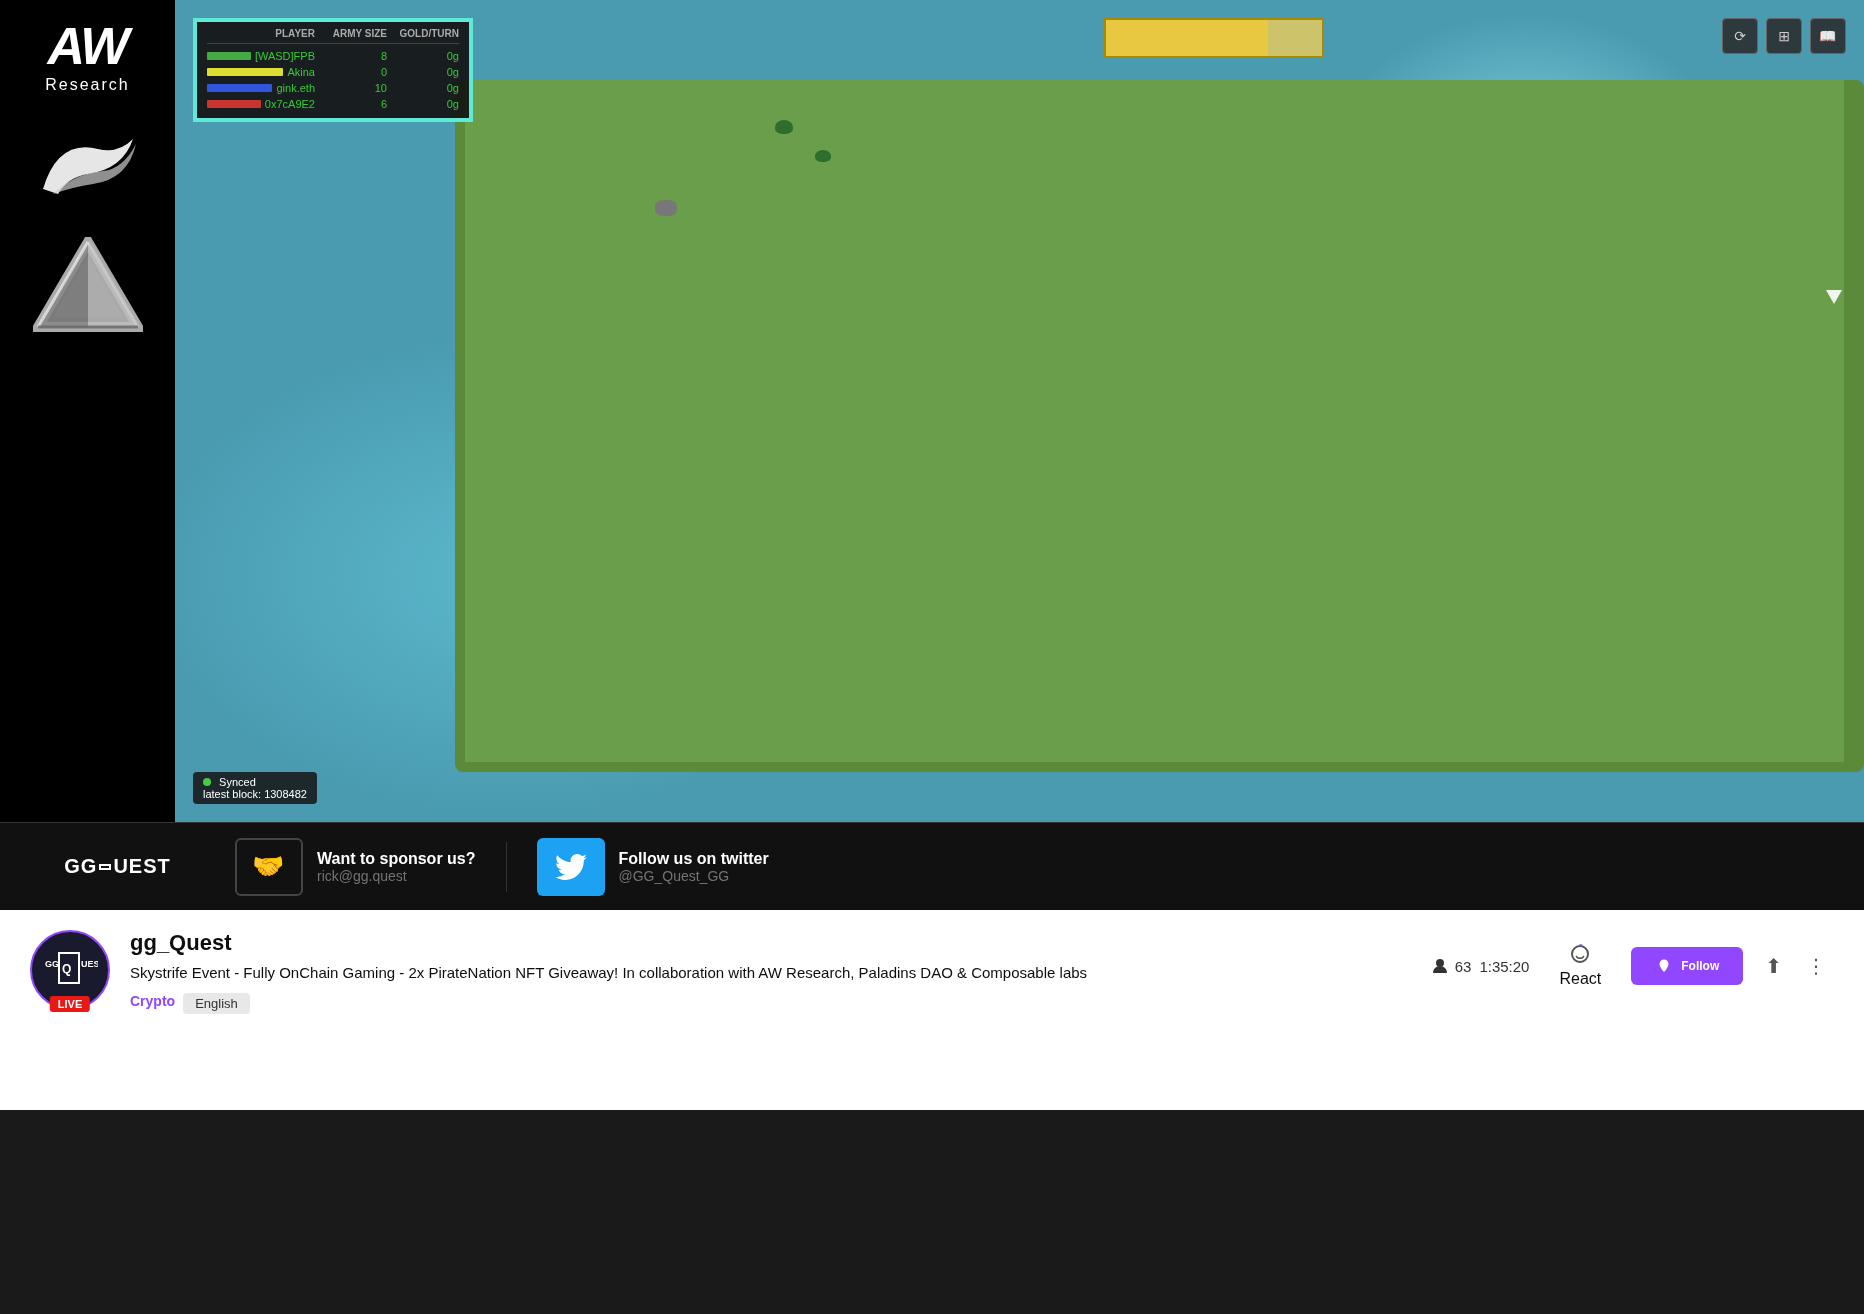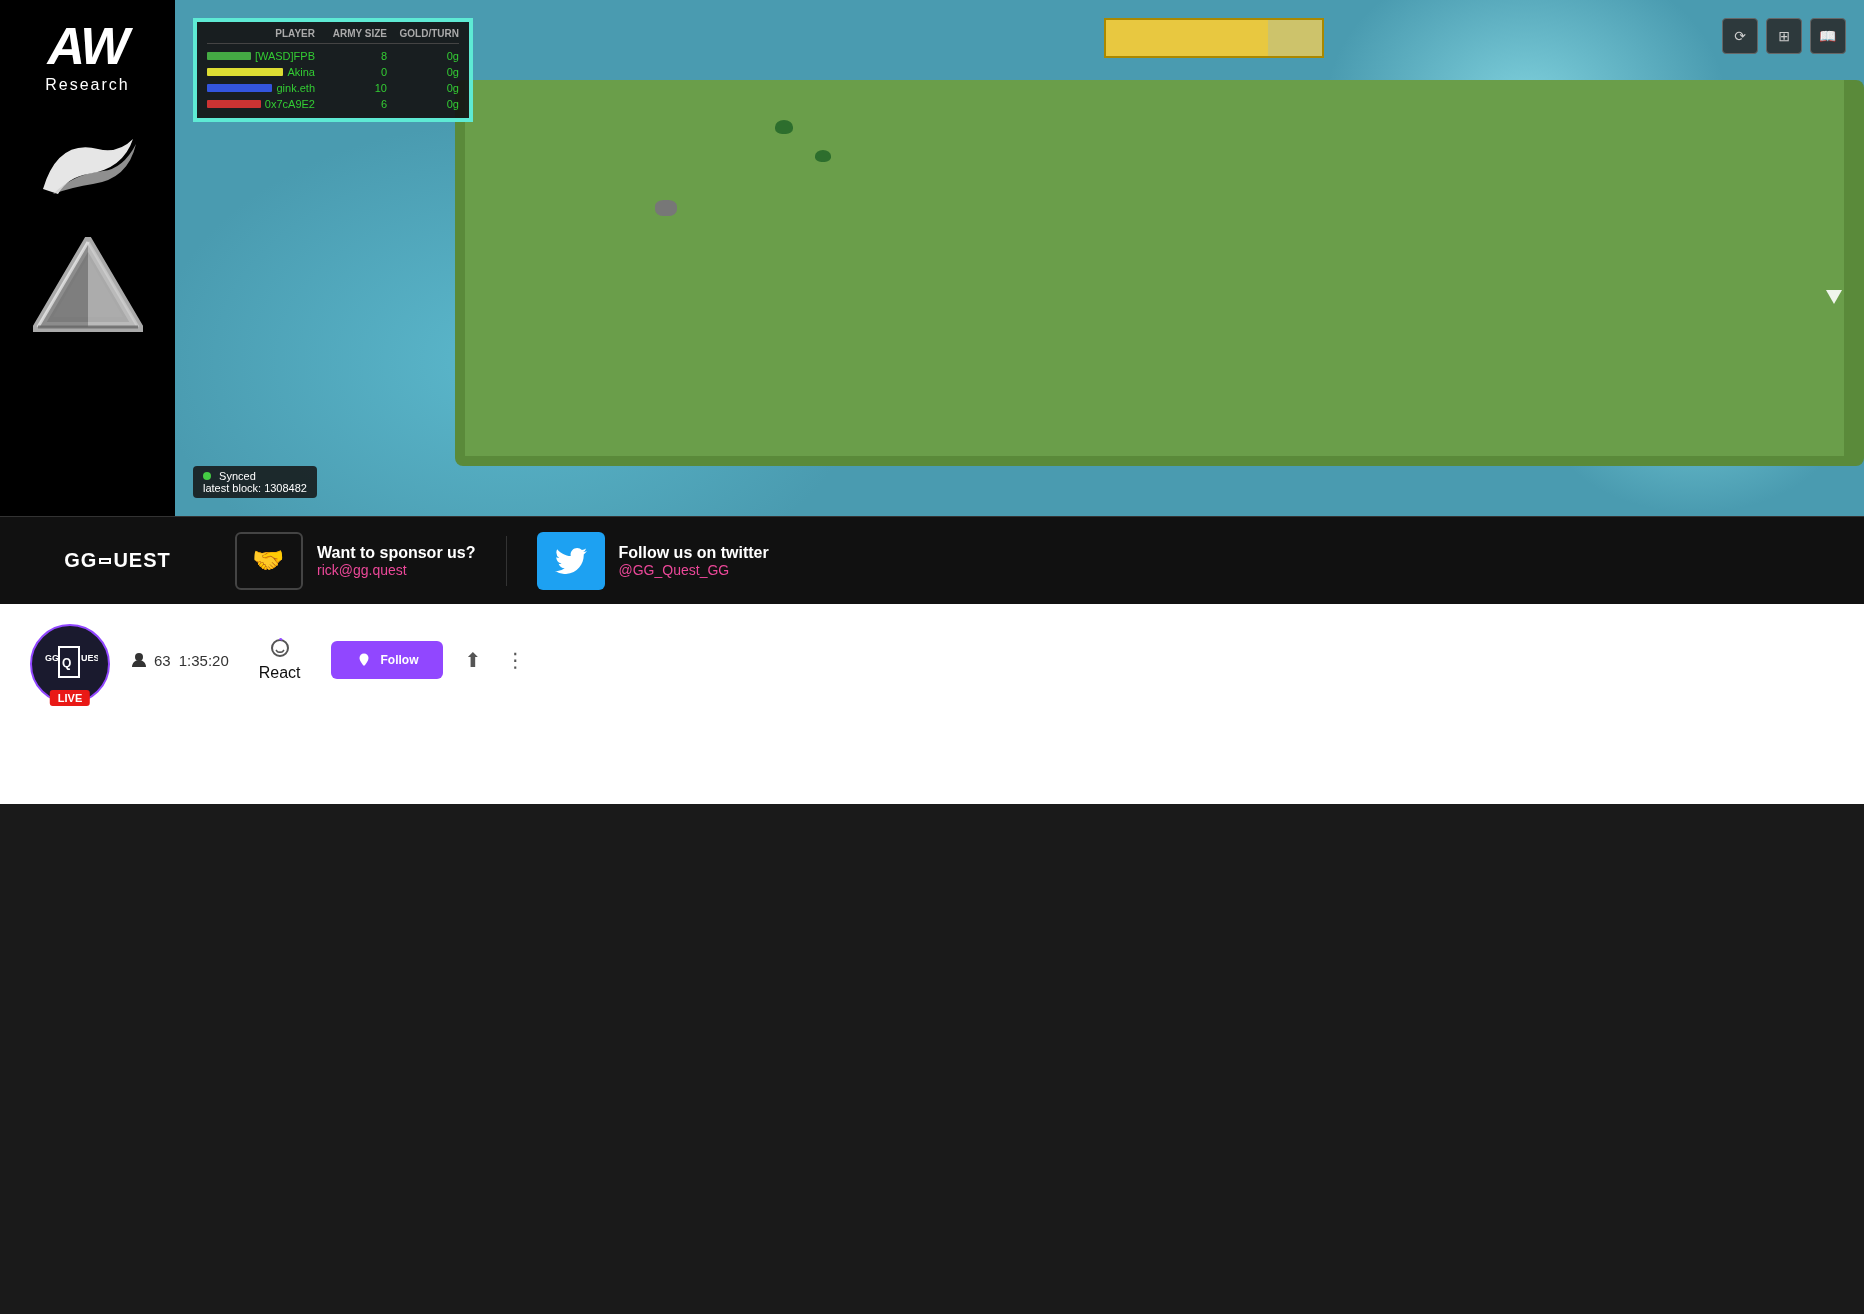--- a/index.html
+++ b/index.html
@@ -2,21 +2,21 @@
 <html><head>
   <meta charset="utf-8">
   <style>
     * { margin: 0; padding: 0; box-sizing: border-box; }
     body { background: #1a1a1a; font-family: -apple-system, BlinkMacSystemFont, 'Segoe UI', sans-serif; width: 1864px; min-height: 1314px; overflow-x: hidden; }
 
     
     .stream-container { display: flex; flex-direction: column; width: 100%; }
 
     
-    .video-area { display: flex; width: 100%; height: 516px; background: #000; }
+    .video-area { display: flex; width: 100%; height: 822px; background: #000; }
 
     
     .sidebar { width: 175px; background: #000; display: flex; flex-direction: column; align-items: center; padding: 20px 0; gap: 30px; flex-shrink: 0; }
 
     .sidebar-logo { display: flex; flex-direction: column; align-items: center; justify-content: center; }
     .logo-aw { color: #fff; font-size: 52px; font-weight: 900; line-height: 1; letter-spacing: -2px; font-style: italic; }
     .logo-research { color: #fff; font-size: 16px; letter-spacing: 2px; margin-top: 4px; }
 
     .sidebar-icon-1 { width: 110px; height: 80px; display: flex; align-items: center; justify-content: center; }
     .sidebar-icon-2 { width: 110px; height: 100px; display: flex; align-items: center; justify-content: center; }
@@ -149,21 +149,21 @@
     .banner-icon-box {
       width: 68px; height: 58px;
       border: 2px solid #444;
       border-radius: 6px;
       display: flex; align-items: center; justify-content: center;
       font-size: 26px; color: #ccc;
       flex-shrink: 0;
     }
     .banner-text { color: #fff; }
     .banner-text .line1 { font-size: 16px; font-weight: 600; }
-    .banner-text .line2 { font-size: 14px; color: #ec4899; }
+    .banner-text .line2 { font-size: 14px; color: #737373; }
 
     .banner-divider { width: 1px; height: 50px; background: #333; margin: 0 30px; }
 
     .banner-twitter {
       display: flex; align-items: center; gap: 14px;
     }
     .twitter-icon-box {
       width: 68px; height: 58px;
       background: #1da1f2;
       border-radius: 6px;
@@ -433,20 +433,28 @@
         <svg width="55" height="35" viewBox="0 0 55 35">
           <text x="2" y="16" fill="white" font-size="9" font-weight="700" font-family="sans-serif">GG</text>
           <rect x="16" y="2" width="20" height="30" fill="none" stroke="white" stroke-width="2"></rect>
           <text x="19" y="22" fill="white" font-size="12" font-weight="900" font-family="sans-serif">Q</text>
           <text x="38" y="16" fill="white" font-size="9" font-weight="700" font-family="sans-serif">UEST</text>
         </svg>
       </div>
       <div class="live-badge">LIVE</div>
     </div>
 
+    <div class="stream-details">
+      <div class="channel-name">gg_Quest</div>
+      <div class="stream-title">Skystrife Event - Fully OnChain Gaming - 2x PirateNation NFT Giveaway! In collaboration with AW Research, Paladins DAO &amp; Composable labs</div>
+      <div class="stream-tags">
+        <span class="tag-crypto">Crypto</span>
+        <span class="tag-lang">English</span>
+      </div>
+    </div>
 
     <div class="stream-actions">
       <div class="actions-right">
         <div style="display:flex; align-items:center; gap:8px;">
           <span class="viewer-count">
             <svg width="18" height="18" viewBox="0 0 18 18" fill="#333">
                 <circle cx="9" cy="6" r="4"></circle>
                 <path d="M2 16c0-4 3.1-7 7-7s7 3 7 7"></path>
               </svg>
             <span>63</span>

